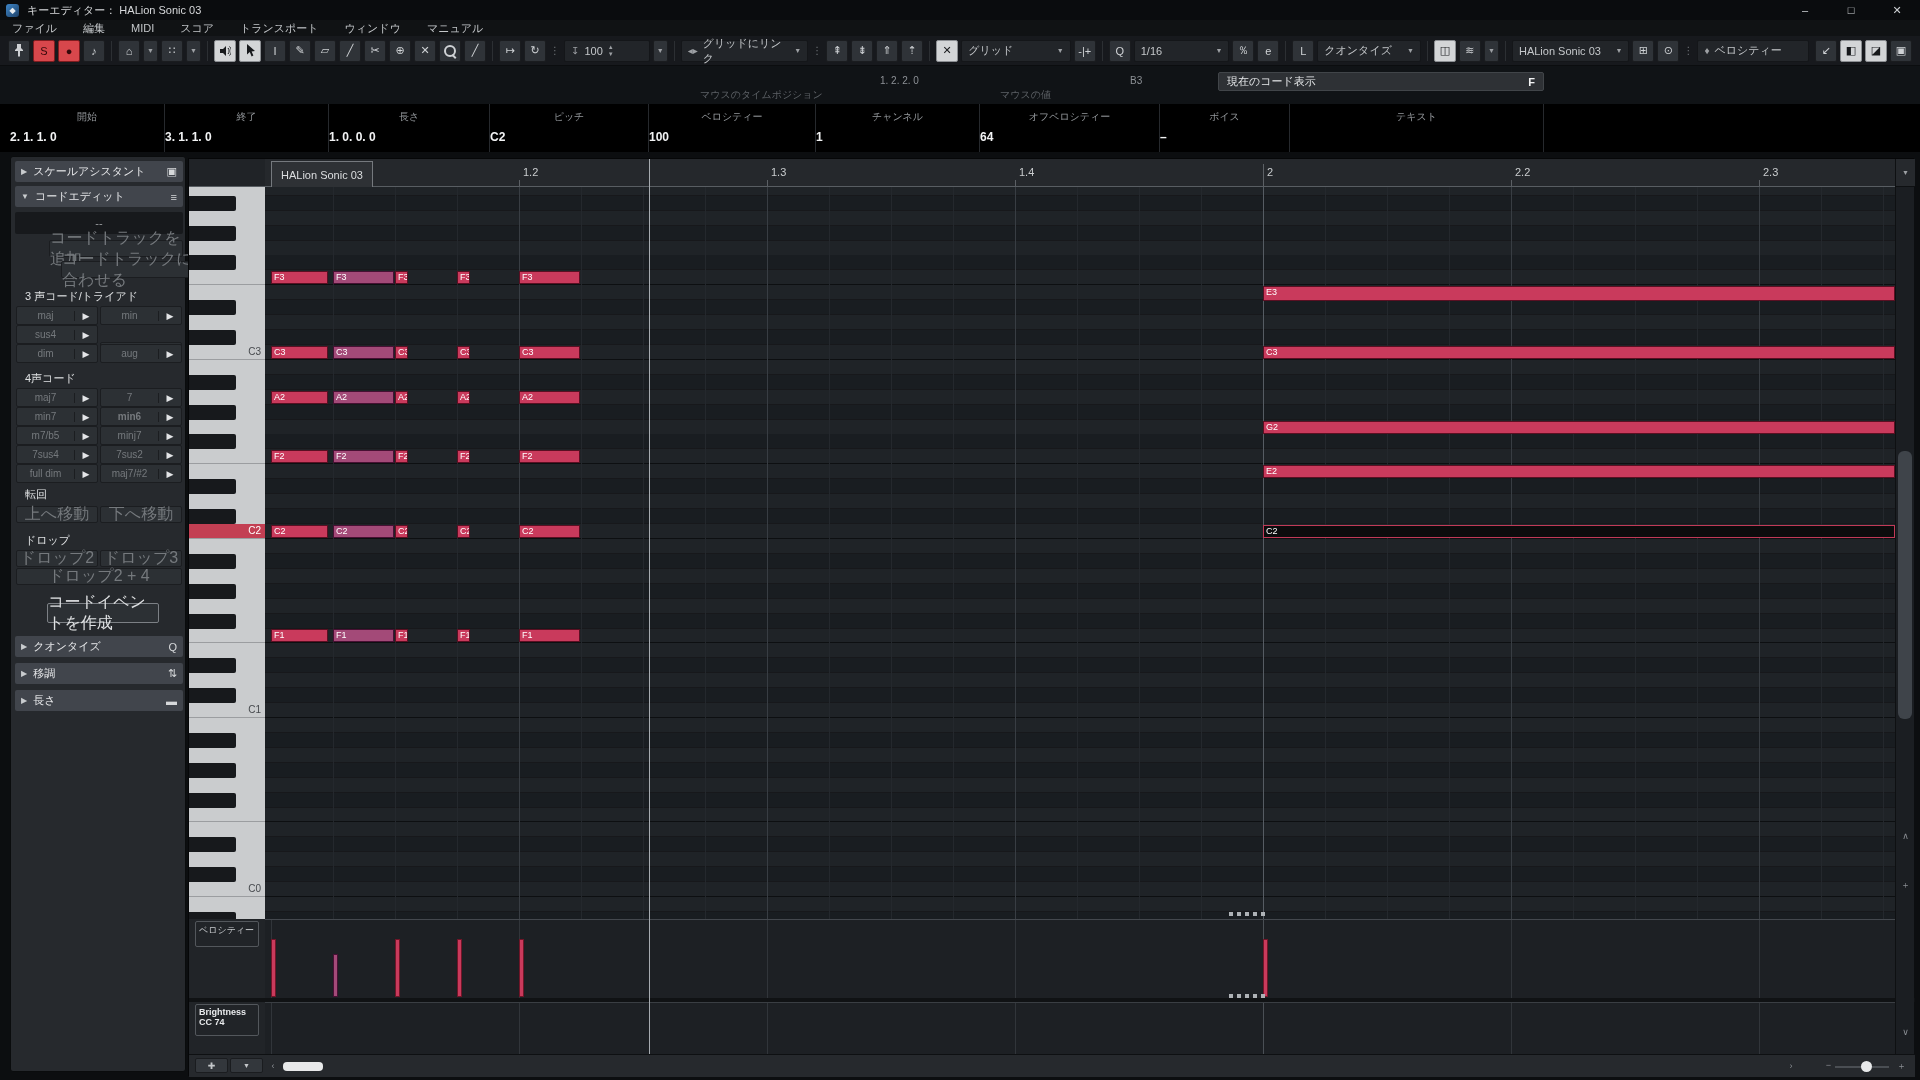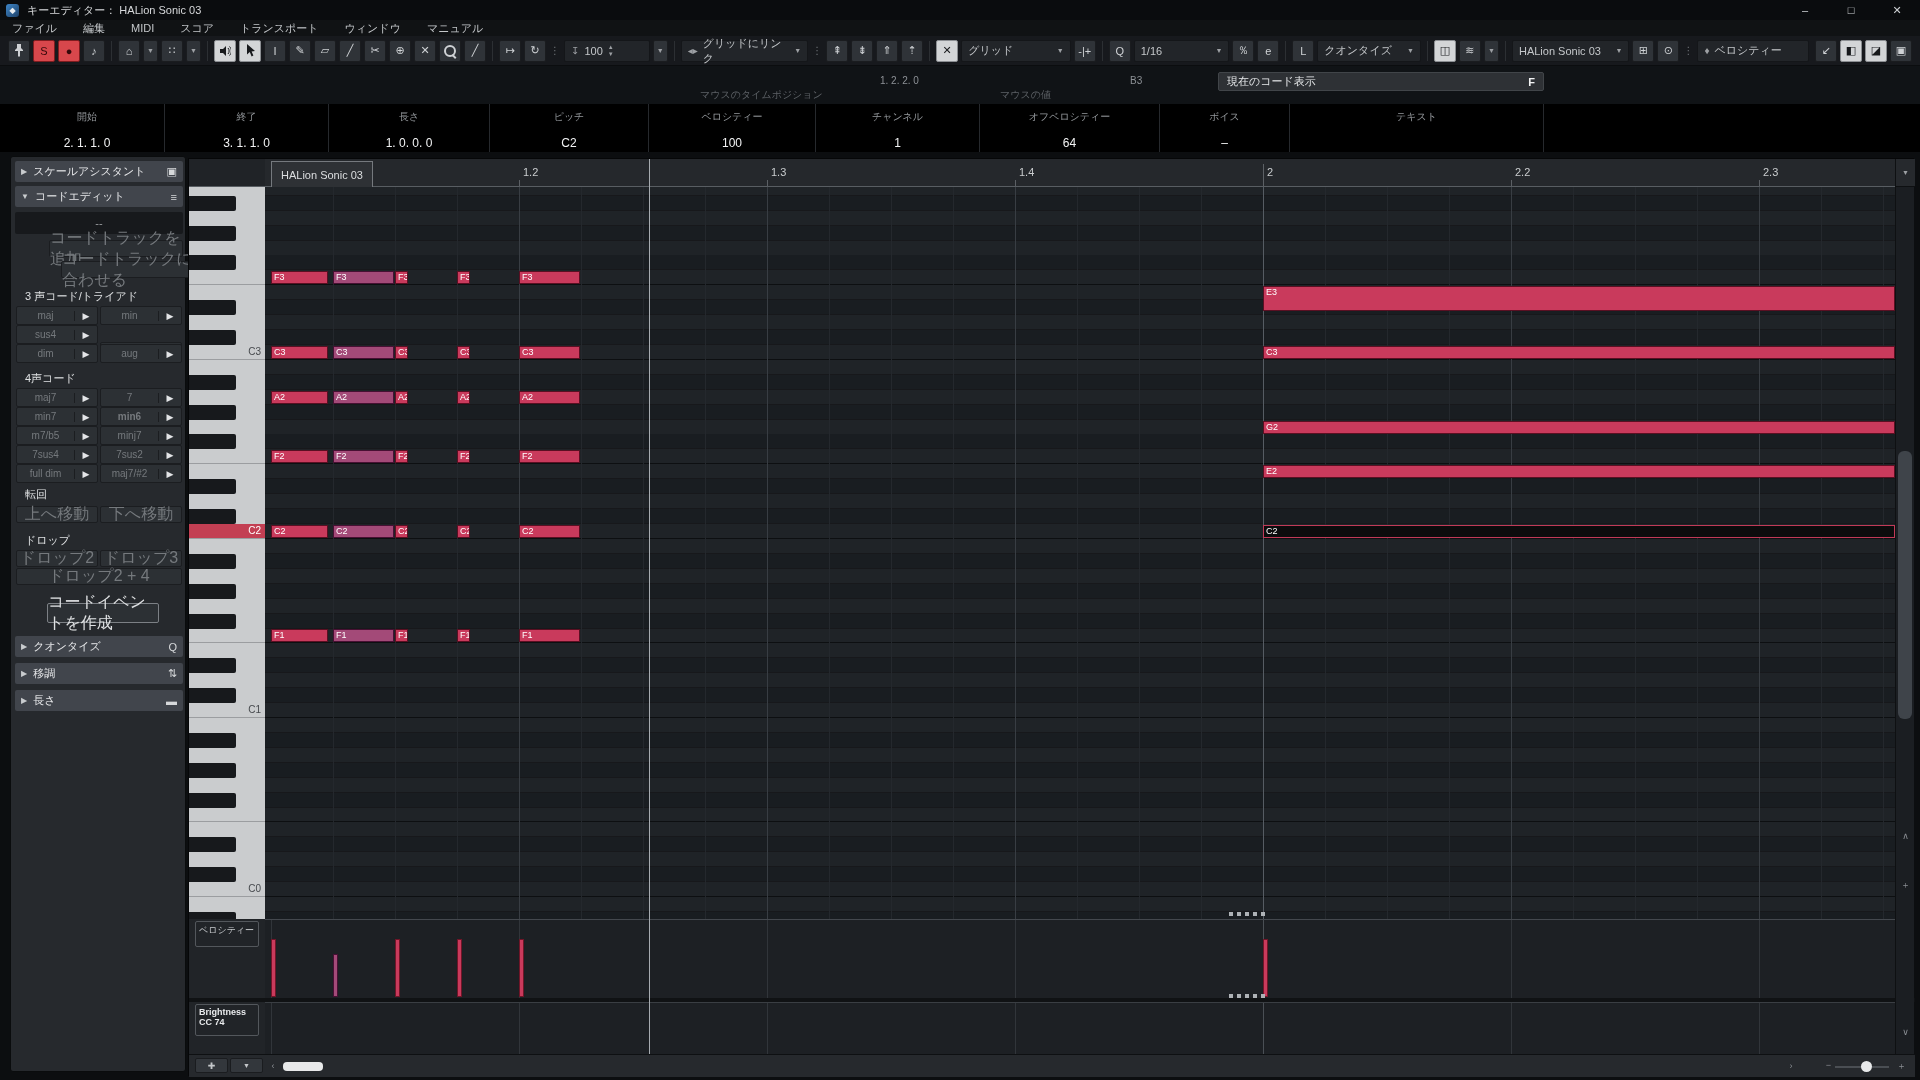--- a/index.html
+++ b/index.html
@@ -42,21 +42,21 @@
   .st-lab{position:absolute;top:22px;font-size:10px;color:#5d6166;}
   .st-val{position:absolute;top:9px;font-size:10px;color:#8d9196;}
   .chordbox{position:absolute;left:1218px;top:6px;width:326px;height:19px;background:#2e3135;
             border:1px solid #414549;border-radius:2px;display:flex;align-items:center;
             padding:0 8px;box-sizing:border-box;font-size:11px;color:#e6e8ea;}
   .chordbox b{margin-left:auto;font-weight:bold;color:#f2f3f4;}
   
   .infoline{position:absolute;left:0;top:104px;width:1920px;height:48px;background:#000;}
   .ifcol{position:absolute;top:0;height:48px;border-right:1px solid #26292d;box-sizing:border-box;}
   .ifcol .l{display:block;text-align:center;margin-top:6px;font-size:10px;color:#94989c;}
-  .ifcol .v{display:block;text-align:center;margin-top:12px;font-size:12px;font-weight:normal;color:#f2f3f4;}
+  .ifcol .v{display:block;text-align:left;margin-top:6px;font-size:12px;font-weight:bold;color:#f2f3f4;}
   
   .inspector{position:absolute;left:10px;top:156px;width:176px;height:916px;background:#26292d;
              border:1px solid #0a0c0d;border-radius:3px;box-sizing:border-box;}
   .ihead{position:absolute;left:4px;width:168px;height:21px;background:#41454c;border-radius:2px;
          display:flex;align-items:center;gap:6px;padding:0 6px;box-sizing:border-box;
          font-size:11px;color:#e8e9eb;}
   .ihead .tri{font-size:8px;color:#c9ccce;}
   .ihead .hic{margin-left:auto;font-size:11px;color:#d6d8da;}
   .ilabel{position:absolute;left:14px;font-size:11px;color:#dfe1e3;}
   .ibtn{position:absolute;height:17px;background:#2c3034;border:1px solid #1b1d20;border-radius:2px;
@@ -627,21 +627,21 @@
         <div class="note" style="left: 6px; width: 56.66px; top: 338px; height: 13px;">C2</div>
         <div class="note purple" style="left: 68px; width: 61px; top: 338px; height: 13px;">C2</div>
         <div class="note" style="left: 130px; width: 12.64px; top: 338px; height: 13px;">C2</div>
         <div class="note" style="left: 192px; width: 12.64px; top: 338px; height: 13px;">C2</div>
         <div class="note" style="left: 254px; width: 61px; top: 338px; height: 13px;">C2</div>
         <div class="note" style="left: 6px; width: 56.66px; top: 442.44px; height: 13px;">F1</div>
         <div class="note purple" style="left: 68px; width: 61px; top: 442.44px; height: 13px;">F1</div>
         <div class="note" style="left: 130px; width: 12.64px; top: 442.44px; height: 13px;">F1</div>
         <div class="note" style="left: 192px; width: 12.64px; top: 442.44px; height: 13px;">F1</div>
         <div class="note" style="left: 254px; width: 61px; top: 442.44px; height: 13px;">F1</div>
-        <div class="note" style="left: 998px; width: 632px; top: 99.28px; height: 25px;">E3</div>
+        <div class="note" style="left: 998px; width: 632px; top: 99.28px; height: 15px;">E3</div>
         <div class="note" style="left: 998px; width: 632px; top: 158.96px; height: 13px;">C3</div>
         <div class="note" style="left: 998px; width: 632px; top: 233.56px; height: 13px;">G2</div>
         <div class="note" style="left: 998px; width: 632px; top: 278.32px; height: 13px;">E2</div>
         <div class="note seldark" style="left: 998px; width: 632px; top: 338px; height: 13px;">C2</div>
       </div>
 
     <div class="lanehead" style="top:760px;height:79px">
       <div class="lanebox" style="height:26px">ベロシティー</div>
     </div>
     <div class="lane" style="top:760px;height:79px;border-top:1px solid #44484e;box-sizing:border-box" id="vlane">

